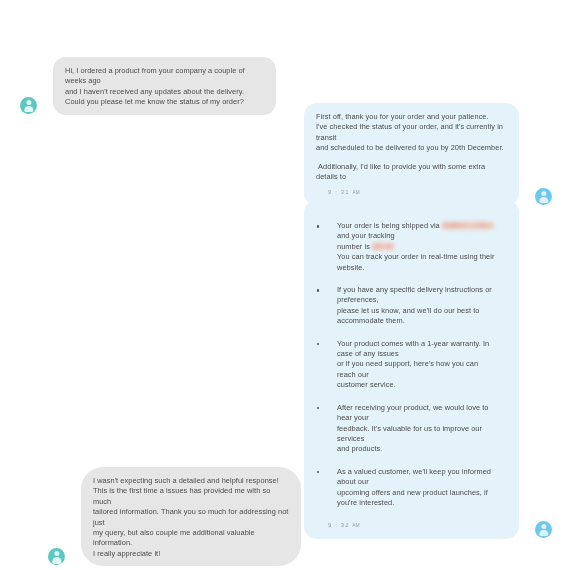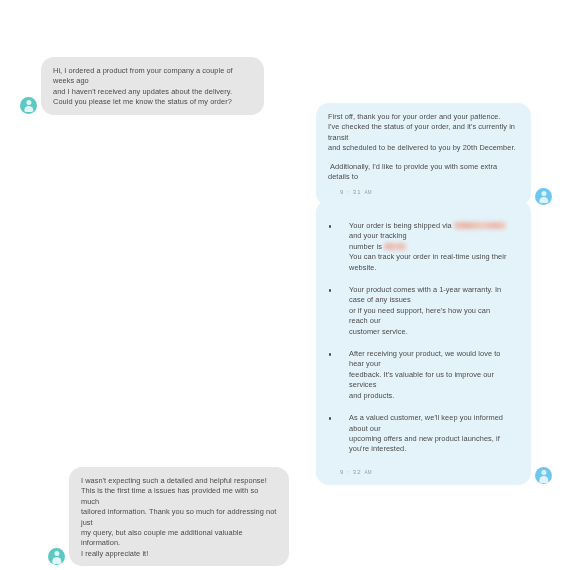--- a/index.html
+++ b/index.html
@@ -19,20 +19,21 @@
     inset: 0;
     width: 570px;
     height: 570px;
   }
 
   
   .msg-row {
     position: absolute;
     display: flex;
     align-items: flex-end;
+    gap: 12px;
   }
   .row-left  { left: 20px;  flex-direction: row; }
   .row-right { right: 18px; flex-direction: row-reverse; }
 
   
   .avatar {
     width: 17px;
     height: 17px;
     border-radius: 50%;
     flex: 0 0 auto;
@@ -165,20 +166,24 @@
   <div class="msg-row row-right" style="top:200px;">
     <div class="avatar avatar-bot"></div>
     <div class="bubble bubble-bot" style="width:215px;">
       <ul class="bullets" id="bullet-list">
           <li>
             <p>Your order is being shipped via <span class="redacted" style="width: 52px;">Courier Name</span> and your tracking
 number is <span class="redacted" style="width: 22px;">12345</span>
 You can track your order in real-time using their website.</p>
           </li>
           <li>
+            <p>If you have any specific delivery instructions or preferences,
+please let us know, and we'll do our best to accommodate them.</p>
+          </li>
+          <li>
             <p>Your product comes with a 1-year warranty. In case of any issues
 or if you need support, here's how you can reach our
 customer service.</p>
           </li>
           <li>
             <p>After receiving your product, we would love to hear your
 feedback. It's valuable for us to improve our services
 and products.</p>
           </li>
           <li>
@@ -186,21 +191,21 @@
 upcoming offers and new product launches, if you're interested.</p>
           </li>
         </ul>
       <div class="timestamp"><span>9 : 32</span> <span class="ampm">AM</span></div>
     </div>
   </div>
 
 
   <div class="msg-row row-left" style="top:467px; left:48px;">
     <div class="avatar avatar-user"></div>
-    <div class="bubble bubble-user" style="width:220px;">
+    <div class="bubble bubble-user" style="width:220px;border-radius:22px;">
       <p>I wasn't expecting such a detailed and helpful response!</p>
       <p>This is the first time a issues has provided me with so much</p>
       <p>tailored information. Thank you so much for addressing not just</p>
       <p>my query, but also couple me additional valuable information.</p>
       <p>I really appreciate it!</p>
     </div>
   </div>
 
 </div>
 

